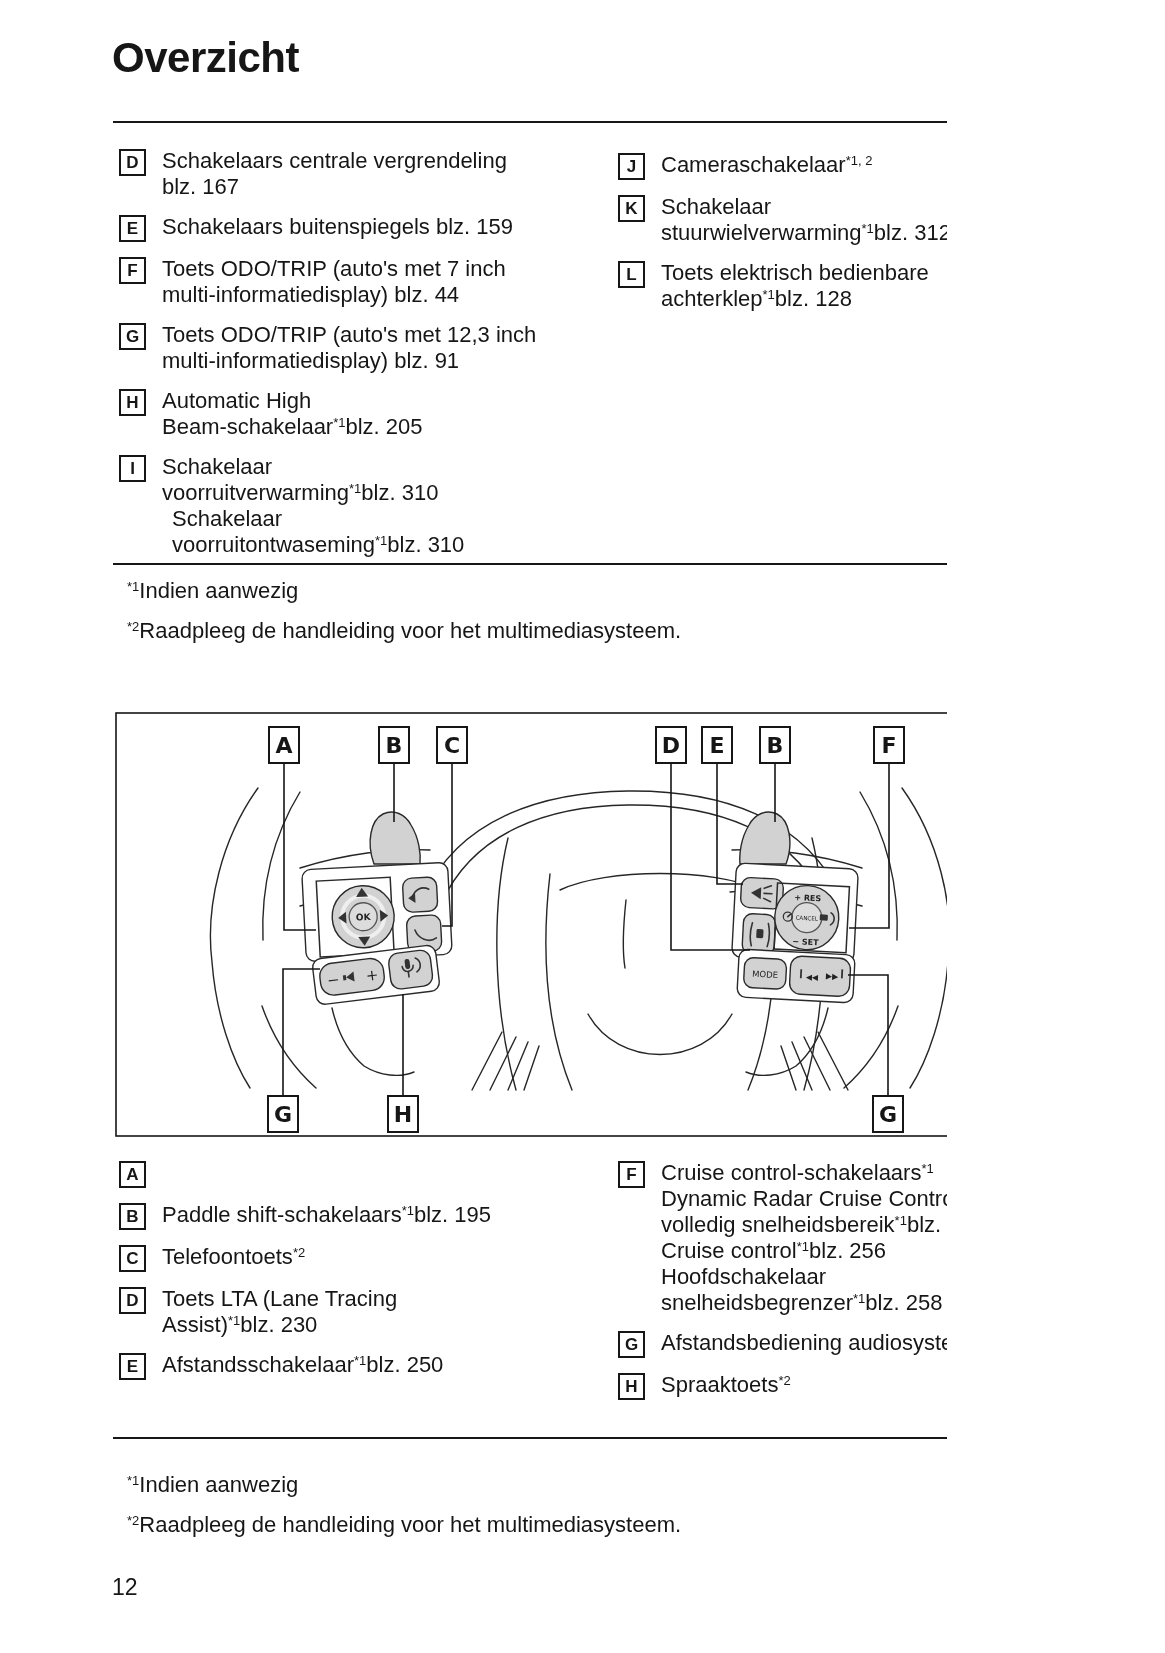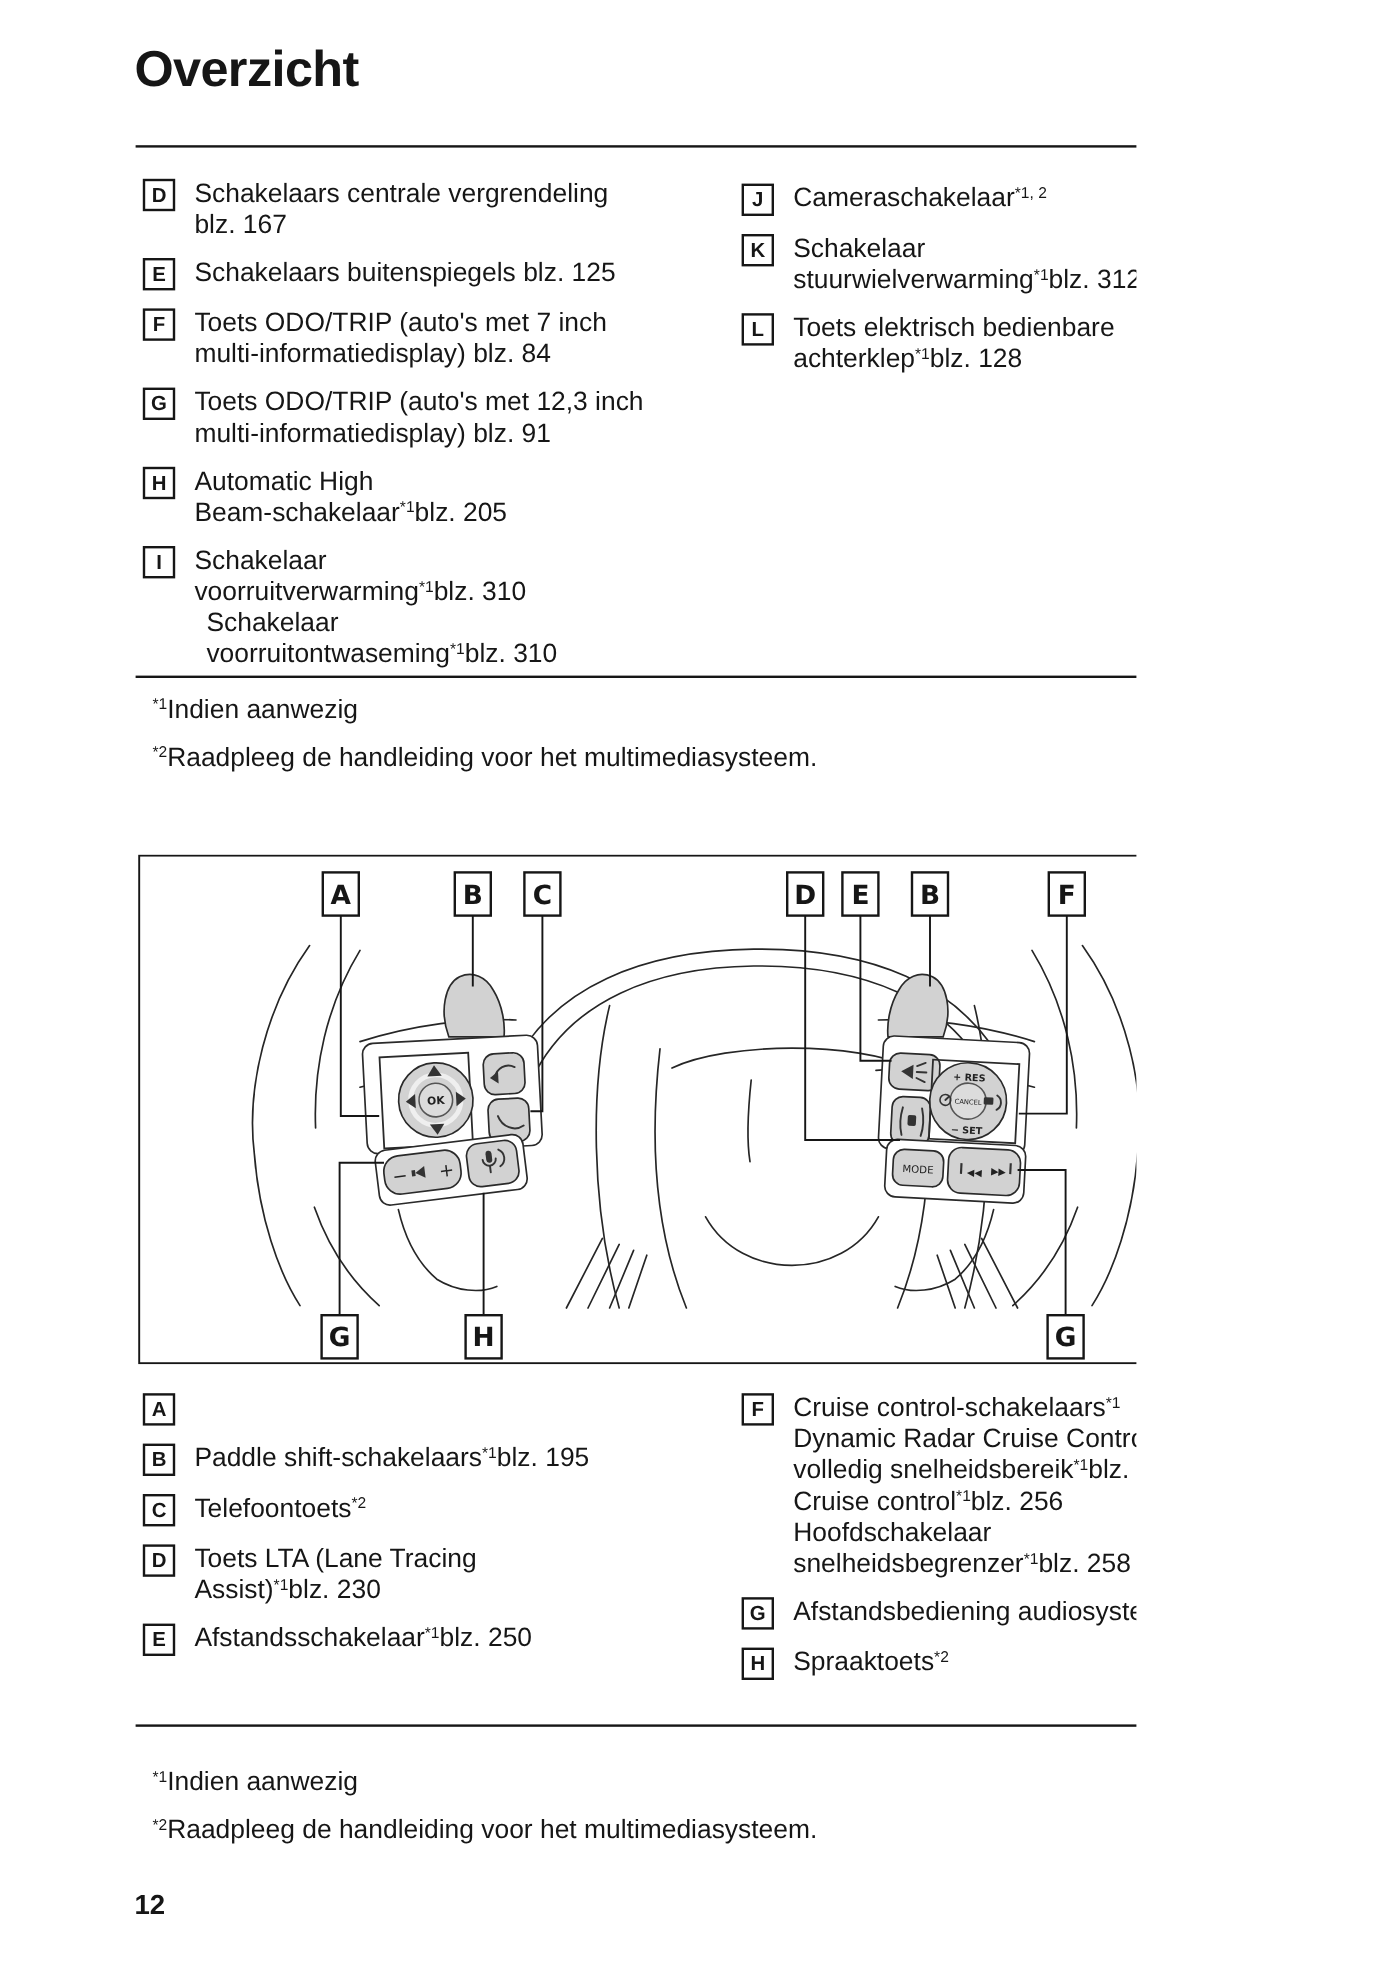--- a/index.html
+++ b/index.html
@@ -15,21 +15,21 @@
   .ct-right{left:618px;top:1160px;width:387px;}
   .item{display:flex;gap:16px;}
   .key{flex:none;width:27px;height:27px;border:2px solid #161616;box-sizing:border-box;
        display:flex;align-items:center;justify-content:center;font-weight:700;font-size:17px;margin-top:1px;background:#fff;}
   .txt{font-size:22px;line-height:26px;white-space:pre-line;}
   sup{font-size:13px;line-height:0;vertical-align:7px;letter-spacing:0;}
   .ov .sub{padding-left:10px;white-space:pre-line;}
   .ct .sub{white-space:pre-line;}
   .footnote{position:absolute;left:113px;font-size:22px;line-height:26px;margin-left:14px;}
   .fn1{top:578px}.fn2{top:618px}.fn3{top:1472px}.fn4{top:1512px}
-  .pagenum{position:absolute;left:112px;top:1574px;font-size:23px;font-weight:700;}
+  .pagenum{position:absolute;left:112px;top:1574px;font-size:23px;font-weight:400;}
   svg.diagram{position:absolute;left:115px;top:712px;}
   .ln{fill:none;stroke:#262626;stroke-width:1.4;stroke-linecap:round;}
   .leader{fill:none;stroke:#161616;stroke-width:1.6;}
   .cobox{fill:#fff;stroke:#161616;stroke-width:2;}
   .coletter{font-family:"DejaVu Sans",sans-serif;font-size:22px;font-weight:700;fill:#161616;text-anchor:middle;}
   .btn{fill:#d2d2d2;stroke:#2a2a2a;stroke-width:1.4;}
   .panel{fill:#fff;stroke:#2a2a2a;stroke-width:1.4;}
   .bracket{fill:none;stroke:#2a2a2a;stroke-width:1.5;}
   .glyph{fill:#333;}
   .gstroke{fill:none;stroke:#333;stroke-width:1.6;stroke-linecap:round;}
@@ -46,27 +46,27 @@
   <div class="col ov ov-left">
 
       <div class="item">
         <span class="key">D</span>
         <span class="txt"><span>Schakelaars centrale vergrendeling
 blz. 167</span><span></span></span>
       </div>
 
       <div class="item">
         <span class="key">E</span>
-        <span class="txt"><span>Schakelaars buitenspiegels blz. 125</span><span></span></span>
+        <span class="txt"><span>Schakelaars buitenspiegels blz. 159</span><span></span></span>
       </div>
 
       <div class="item">
         <span class="key">F</span>
         <span class="txt"><span>Toets ODO/TRIP (auto's met 7 inch
-multi-informatiedisplay) blz. 84</span><span></span></span>
+multi-informatiedisplay) blz. 44</span><span></span></span>
       </div>
 
       <div class="item">
         <span class="key">G</span>
         <span class="txt"><span>Toets ODO/TRIP (auto's met 12,3 inch
 multi-informatiedisplay) blz. 91</span><span></span></span>
       </div>
 
       <div class="item">
         <span class="key">H</span>

